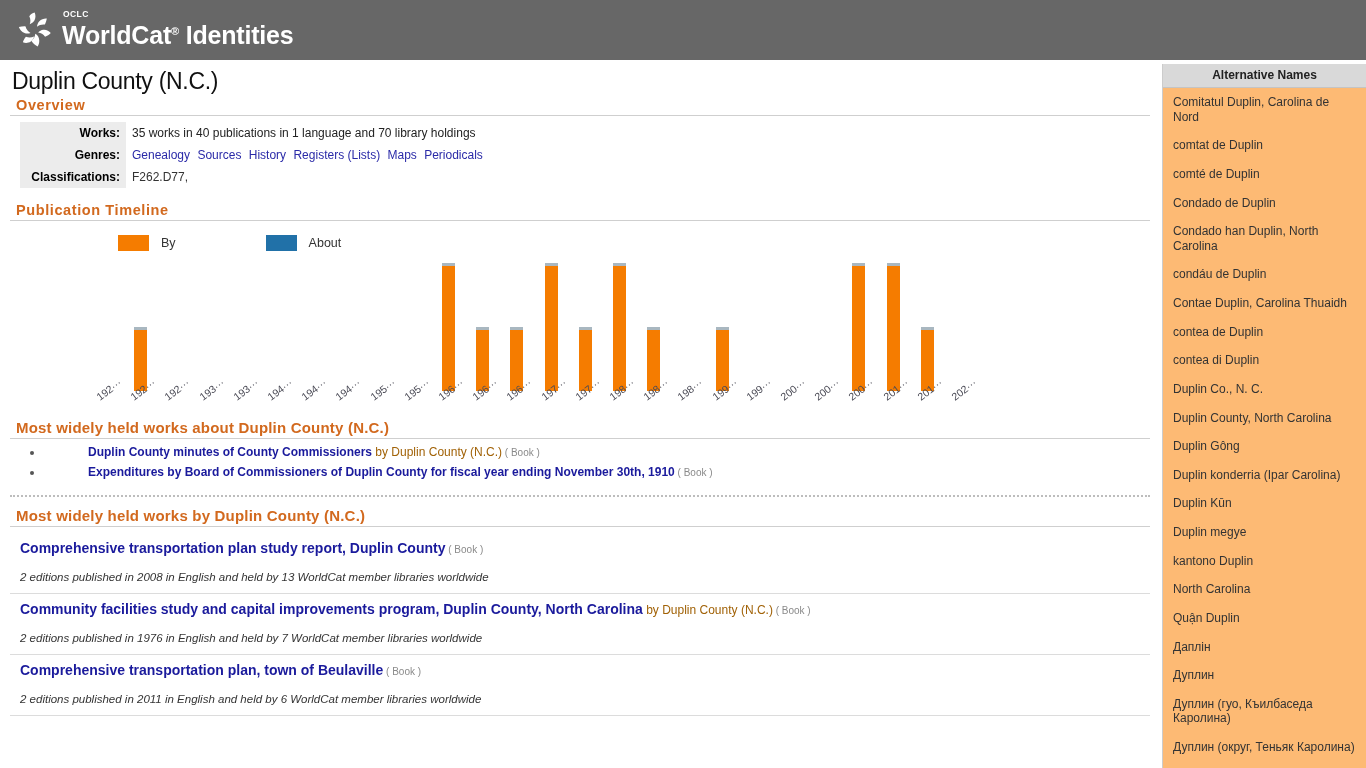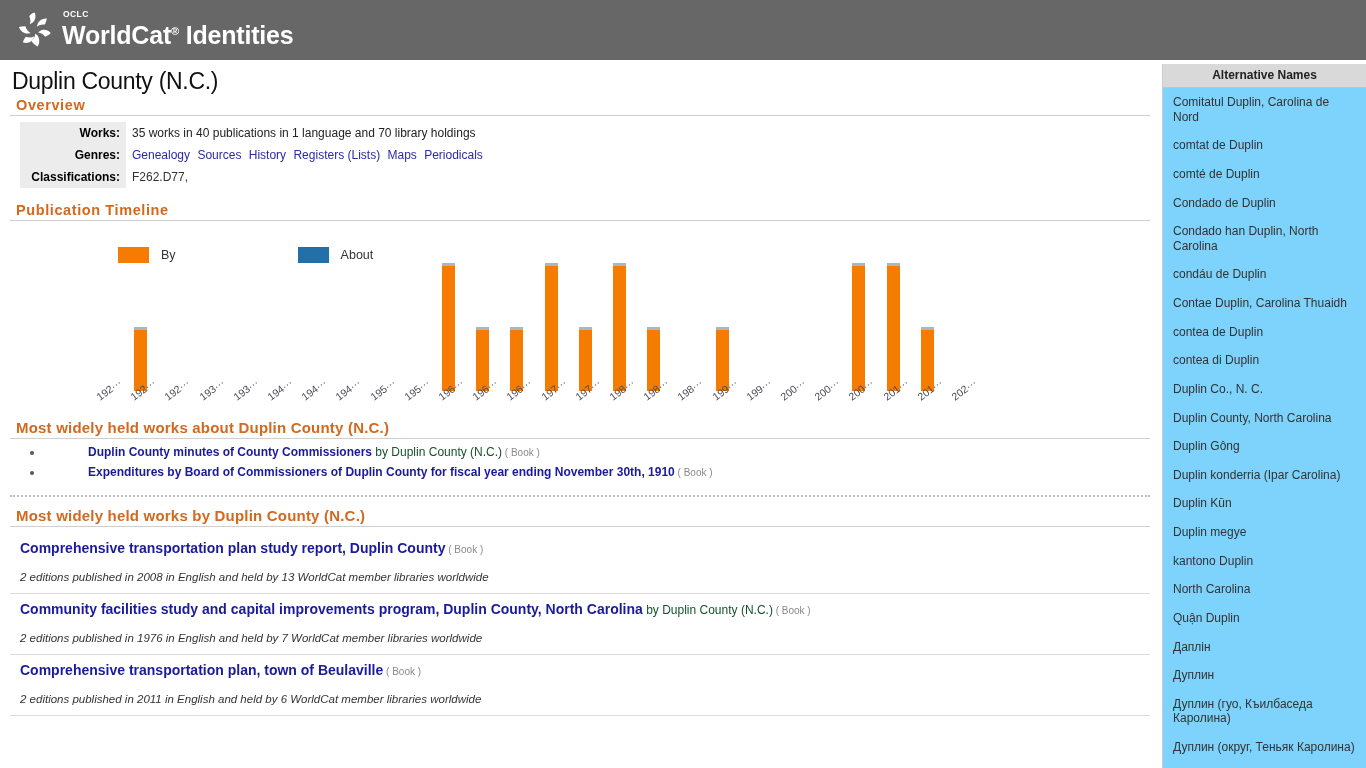--- a/index.html
+++ b/index.html
@@ -62,21 +62,21 @@
   td.ov-label {
     background: #ececec; color: #000; font-weight: bold;
     text-align: right; width: 106px; white-space: nowrap;
   }
   td.ov-value { color: #222; padding-left: 8px; }
   td.ov-value a { color: #2a2aa8; text-decoration: none; }
   .genre-link { margin-right: 4px; }
 
   
   .timeline-wrap { position: relative; height: 190px; margin-top: 4px; }
-  .legend { position: absolute; top: 20px; left: 108px; display: flex; gap: 32px; }
+  .legend { position: absolute; top: 8px; left: 108px; display: flex; }
   .legend-item { display: flex; align-items: center; margin-right: 90px; }
   .swatch { width: 31px; height: 16px; margin-right: 12px; }
   .legend-label { font-size: 12.5px; color: #333; }
 
   .plot { position: absolute; top: 32px; left: 0; width: 1060px; height: 152px; }
   .bar {
     position: absolute; bottom: 20px; width: 13px;
     background: #F57C00; border-top: 3px solid #a9b7c0;
   }
   .axis-labels { position: absolute; bottom: 0; left: 0; width: 1060px; height: 20px; }
@@ -85,38 +85,38 @@
     font-size: 10.5px; color: #4a4a55;
     transform: rotate(-37deg); transform-origin: left top;
     white-space: nowrap;
   }
 
   
   .about-list { margin: 2px 0 0 0; padding-left: 34px; }
   .about-list li { margin: 6px 0; font-size: 12px; color: #333; }
   .about-list li::marker { color: #555; }
   .work-link { color: #1a1a9c; font-weight: bold; text-decoration: none; font-size: 12px; margin-left: 44px; }
-  .by-text { color: #14532d; font-size: 12px; }
+  .by-text { color: #a16207; font-size: 12px; }
   .fmt { color: #8a8a8a; font-size: 10px; }
 
   .dotted-sep {
     border-top: 2px dotted #bdbdbd;
     margin: 16px 0 10px 0;
   }
 
   
   .work-block { padding: 6px 0 10px 10px; border-bottom: 1px solid #dcdcdc; }
   .work-title { font-size: 14px; font-weight: bold; color: #1a1a9c; text-decoration: none; }
   .work-meta { font-size: 11.5px; color: #333; margin-top: 14px; font-style: italic; }
 
   
   .sidebar {
     position: absolute; top: 4px; left: 1162px;
     width: 204px; height: 704px;
-    background: #7dd3fc;
+    background: #fdba74;
     border-left: 1px solid #cccccc;
     overflow: hidden;
   }
   .sidebar-head {
     background: #d9d9d9;
     text-align: center; font-size: 12px; font-weight: bold; color: #222;
     padding: 4px 0 5px 0;
     border-bottom: 1px solid #c4c4c4;
   }
   .alt-name {

